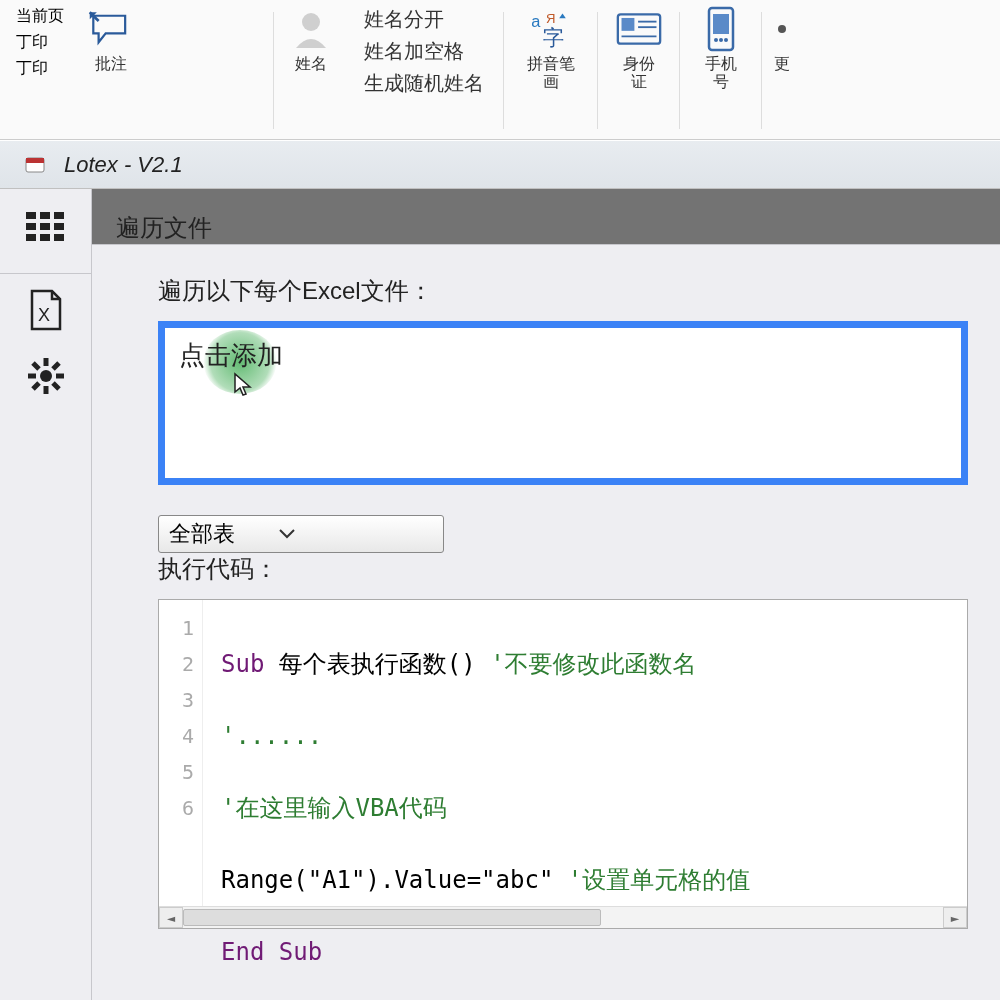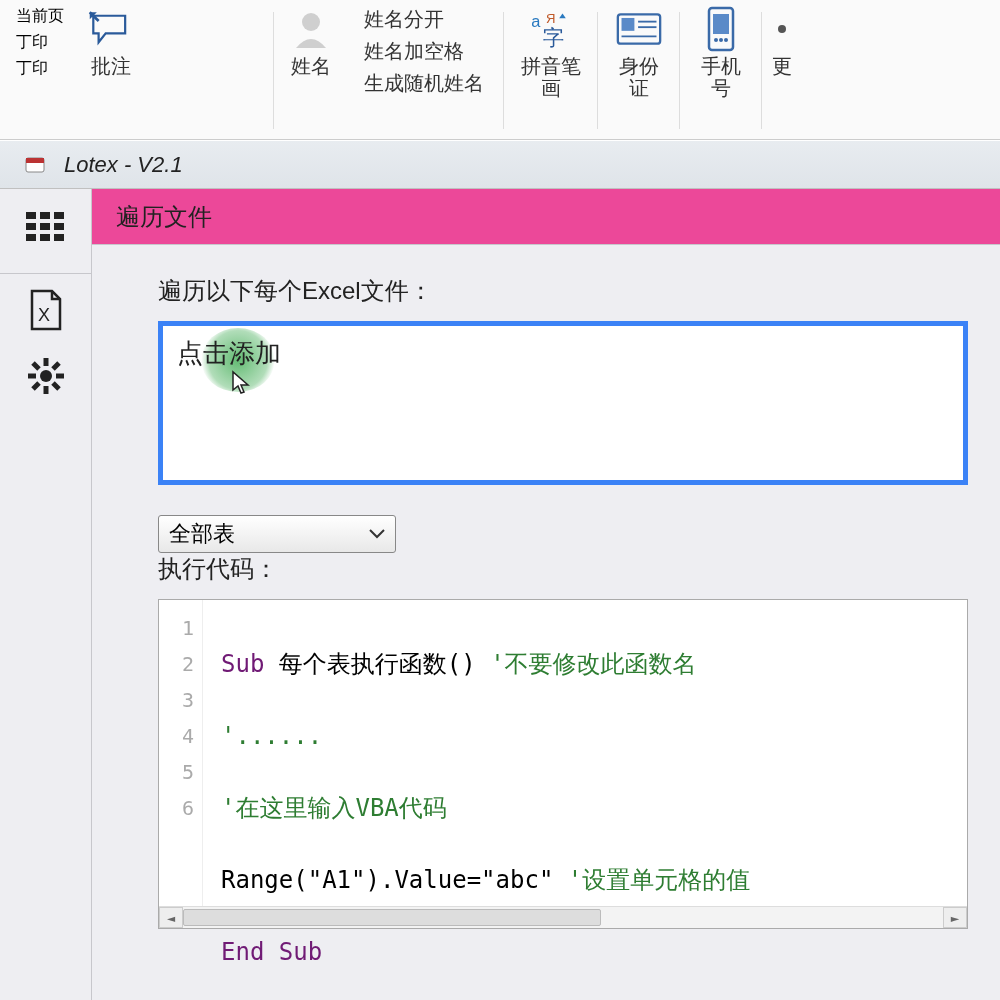--- a/index.html
+++ b/index.html
@@ -4,46 +4,46 @@
 <style>
 * { box-sizing: border-box; margin: 0; padding: 0; }
 body { font-family: "Microsoft YaHei", Arial, sans-serif; background: #fff; width: 1000px; height: 1000px; overflow: hidden; }
 
 
 .ribbon { display: flex; height: 140px; background: #fafafa; border-bottom: 1px solid #ccc; padding: 2px 0 0 0; }
 .rib-group { display: flex; flex-direction: column; justify-content: flex-start; align-items: center; padding: 4px 6px 4px 6px; position: relative; min-width: 70px; }
 .rib-group::after { content: ""; position: absolute; right: 0; top: 10px; bottom: 10px; width: 1px; background: #ddd; }
 .rib-group.nosep::after { display: none; }
 .rib-icon { width: 46px; height: 46px; display: flex; align-items: center; justify-content: center; margin-bottom: 2px; }
-.rib-label { font-size: 20px; color: #333; text-align: center; line-height: 1.1; margin-top: 1px; white-space: pre-line; }
+.rib-label { font-size: 16px; color: #333; text-align: center; line-height: 1.1; margin-top: 1px; white-space: pre-line; }
 .rib-sublabel { font-size: 20px; color: #333; line-height: 1.35; text-align: left; padding: 0 6px; }
 .rib-col { display: flex; flex-direction: column; justify-content: flex-start; gap: 5px; padding: 0 4px; margin-left: 12px; }
 
 
 .titlebar { height: 48px; background: linear-gradient(#e8ecf0, #dfe4e9); border-top: 1px solid #fff; display: flex; align-items: center; padding-left: 24px; gap: 18px; font-style: italic; }
 .titlebar .app-icon { width: 22px; height: 22px; }
 .titlebar .title-text { font-size: 22px; color: #222; }
 
 
 .workspace { display: flex; height: calc(1000px - 140px - 48px); background: #ececf0; border-top: 1px solid #c0c0c0; }
 .sidebar { width: 92px; background: #eeeef2; border-right: 1px solid #c7c7cc; display: flex; flex-direction: column; align-items: center; padding-top: 18px; gap: 26px; }
 .side-btn { width: 50px; height: 40px; display: flex; align-items: center; justify-content: center; cursor: pointer; }
 .hr-sep { height: 1px; width: 100%; background: #c7c7cc; }
 
 .content { flex: 1; background: #eeeef2; position: relative; }
-.tabbar { height: 56px; display: flex; align-items: center; padding-left: 24px; font-size: 24px; color: #222; border-bottom: 1px solid #c7c7cc; background: #ec4899; }
+.tabbar { height: 56px; display: flex; align-items: flex-end; padding-left: 24px; font-size: 24px; color: #222; border-bottom: 1px solid #c7c7cc; background: #737373; }
 .pane { padding: 30px 0 18px 66px; }
 
 .lbl { font-size: 24px; color: #222; margin-bottom: 14px; }
-.filebox { width: 810px; height: 164px; background: #fff; border: 5px solid #3b82f6; padding: 10px 14px; font-size: 26px; color: #222; position: relative; }
+.filebox { width: 810px; height: 164px; background: #fff; border: 7px solid #3b82f6; padding: 10px 14px; font-size: 26px; color: #222; position: relative; }
 .green-click { position: absolute; left: 38px; top: 2px; width: 74px; height: 64px; border-radius: 50%; background: radial-gradient(circle, rgba(60,170,80,0.8) 0%, rgba(60,170,80,0.4) 60%, rgba(60,170,80,0) 75%); z-index: 0; }
 .cursor { position: absolute; left: 68px; top: 44px; z-index: 2; }
 
 .row { display: flex; align-items: center; margin-top: 30px; gap: 18px; font-size: 24px; }
-.select { width: 238px; height: 38px; border: 1px solid #888; background: linear-gradient(#fff, #e8e8e8); display: flex; align-items: center; justify-content: space-between; padding: 0 10px; font-size: 22px; border-radius: 3px; gap: 44px; }
+.select { width: 286px; height: 38px; border: 1px solid #888; background: linear-gradient(#fff, #e8e8e8); display: flex; align-items: center; padding: 0 10px; font-size: 22px; border-radius: 3px; gap: 44px; }
 
 .codebox { width: 810px; height: 330px; background: #fff; border: 1px solid #aaa; margin-top: 14px; position: relative; font-family: "Consolas", monospace; font-size: 24px; }
 .gutter { position: absolute; left: 0; top: 0; bottom: 0; width: 44px; border-right: 1px solid #eee; color: #aaa; font-size: 20px; padding-top: 10px; text-align: right; padding-right: 8px; line-height: 36px; }
 .code { margin-left: 62px; padding-top: 10px; line-height: 36px; white-space: pre; }
 .kw { color: #701a75; }
 .cm { color: #2e7d32; }
 .hscroll { position: absolute; left: 0; right: 0; bottom: 0; height: 22px; background: #f3f3f3; border-top: 1px solid #ddd; display: flex; }
 .hscroll .arrow { width: 24px; display: flex; align-items: center; justify-content: center; color: #666; font-size: 14px; border: 1px solid #ccc; background: #eee; }
 .hscroll .track { flex: 1; position: relative; }
 .hscroll .thumb { position: absolute; left: 0; top: 2px; bottom: 2px; width: 55%; background: #ddd; border: 1px solid #bbb; border-radius: 2px; }

